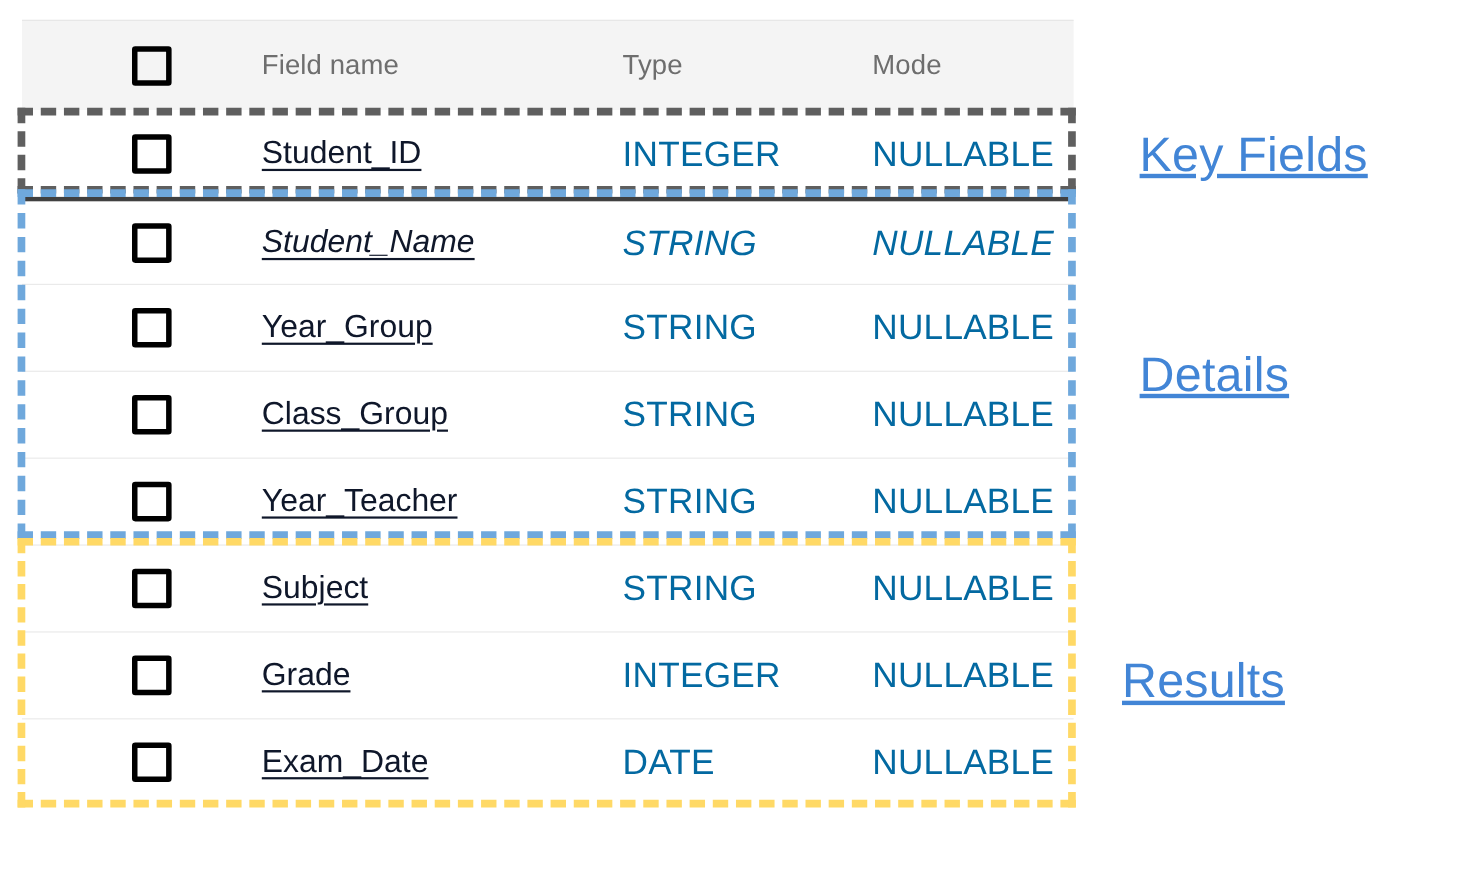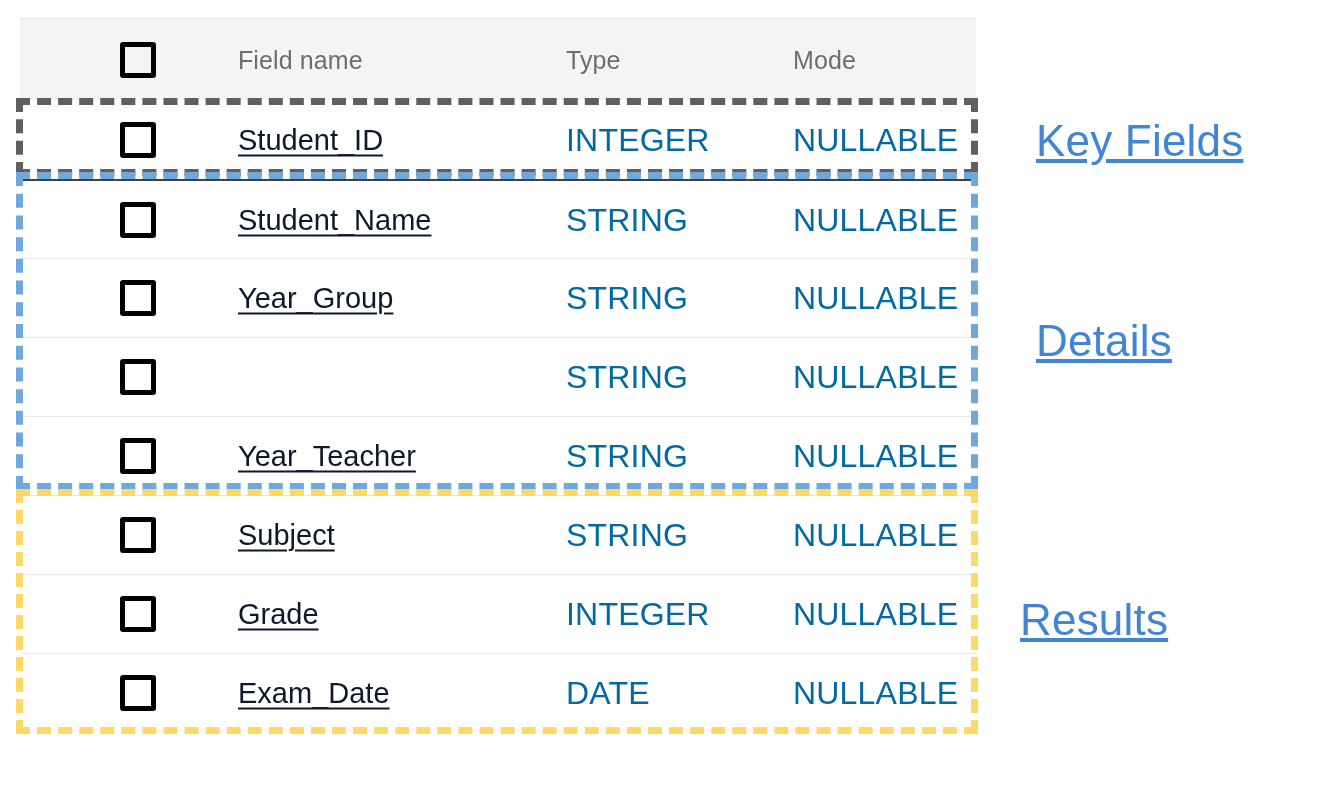--- a/index.html
+++ b/index.html
@@ -38,21 +38,22 @@
   .row {
     position: relative;
     height: 79px;
     background: #ffffff;
     box-sizing: border-box;
   }
   .row + .row {
     border-top: 1px solid #e8e8e8;
   }
   #row-student-name {
-    border-top: 2px solid #404040;
+    border-top: 4px solid #404040;
+    font-style: italic;
   }
 
   .cell {
     position: absolute;
     top: 50%;
     transform: translateY(-50%);
     white-space: nowrap;
     margin-left: 48px;
   }
 
@@ -177,20 +178,21 @@
     </div>
     <div class="cell col-name field-link">Year_Group</div>
     <div class="cell col-type cell-type">STRING</div>
     <div class="cell col-mode cell-mode">NULLABLE</div>
   </div>
 
   <div class="row" id="row-class-group">
     <div class="cell col-check">
       <div class="checkbox"></div>
     </div>
+    <div class="cell col-name field-link">Class_Group</div>
     <div class="cell col-type cell-type">STRING</div>
     <div class="cell col-mode cell-mode">NULLABLE</div>
   </div>
 
   <div class="row" id="row-year-teacher">
     <div class="cell col-check">
       <div class="checkbox"></div>
     </div>
     <div class="cell col-name field-link">Year_Teacher</div>
     <div class="cell col-type cell-type">STRING</div>

